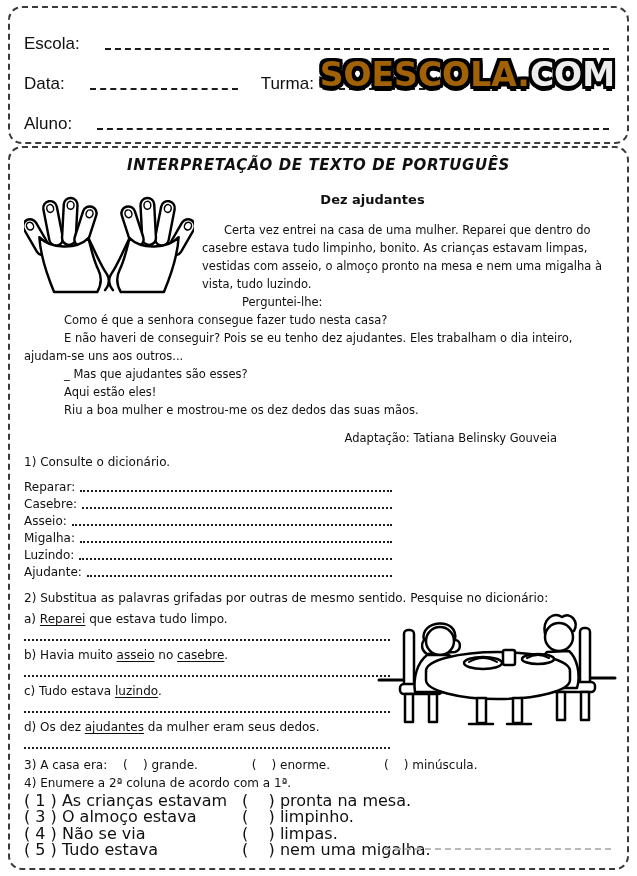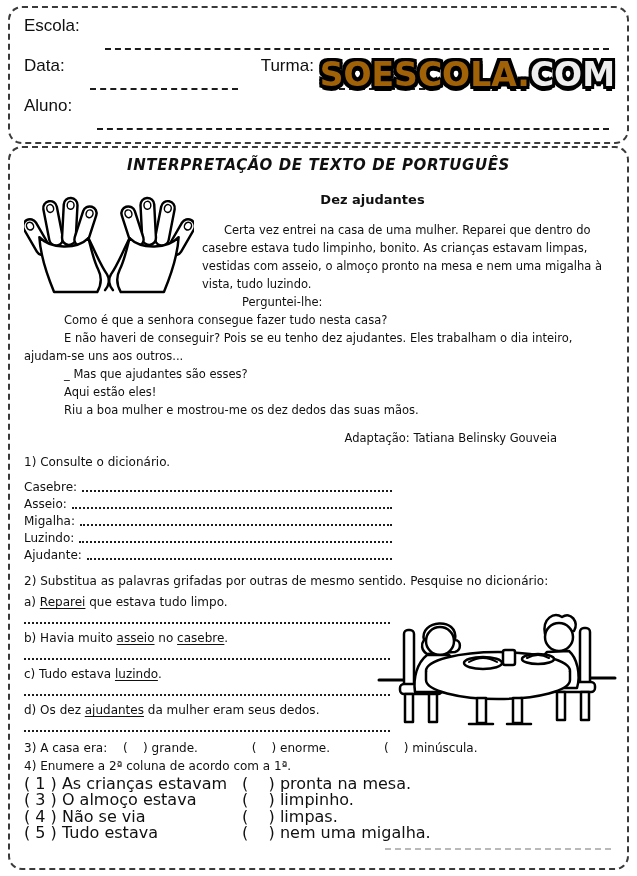--- a/index.html
+++ b/index.html
@@ -7,21 +7,21 @@
     width:637px;height:876px;position:relative;overflow:hidden;
     background:#fff;color:#101010;
     font-family:"DejaVu Sans",sans-serif;
   }
   
   .top-box{
     position:absolute;left:8px;top:6px;width:621px;height:138px;
     box-sizing:border-box;border:2px dashed #3a3a3a;border-radius:14px;
     padding:8px 16px 6px 14px;
   }
-  .hrow{display:flex;height:40px;
+  .hrow{display:flex;align-items:flex-end;height:40px;
     font-family:"Liberation Sans",sans-serif;font-size:17px;gap:21px;}
   .hrow .lbl{white-space:nowrap;padding-bottom:2px;}
   .blank-dash{border-bottom:2px dashed #1c1c1c;margin:0 2px 6px 4px;}
   .grow{flex:1;}
   .w150{width:148px;flex:none;}
   .w100{width:96px;flex:none;}
   .logo{
     position:absolute;right:12px;top:50px;font-weight:900;font-size:33px;
     letter-spacing:0px;line-height:1;font-family:"DejaVu Sans",sans-serif;
     text-shadow:-3px -3px 0 #000,3px -3px 0 #000,-3px 3px 0 #000,3px 3px 0 #000,
@@ -125,20 +125,24 @@
     <div class="p-ind">_ Mas que ajudantes são esses?</div>
     <div class="p-ind">Aqui estão eles!</div>
     <div class="p-ind">Riu a boa mulher e mostrou-me os dez dedos das suas mãos.</div>
     <div class="adaptation">Adaptação: Tatiana Belinsky Gouveia</div>
   </div>
 
   <div>
     <div class="q-label">1) Consulte o dicionário.</div>
     <div class="dict" style="margin-top:8px">
       <div class="dict-row">
+        <span>Reparar:</span>
+        <span class="dots"></span>
+      </div>
+      <div class="dict-row">
         <span>Casebre:</span>
         <span class="dots"></span>
       </div>
       <div class="dict-row">
         <span>Asseio:</span>
         <span class="dots"></span>
       </div>
       <div class="dict-row">
         <span>Migalha:</span>
         <span class="dots"></span>

